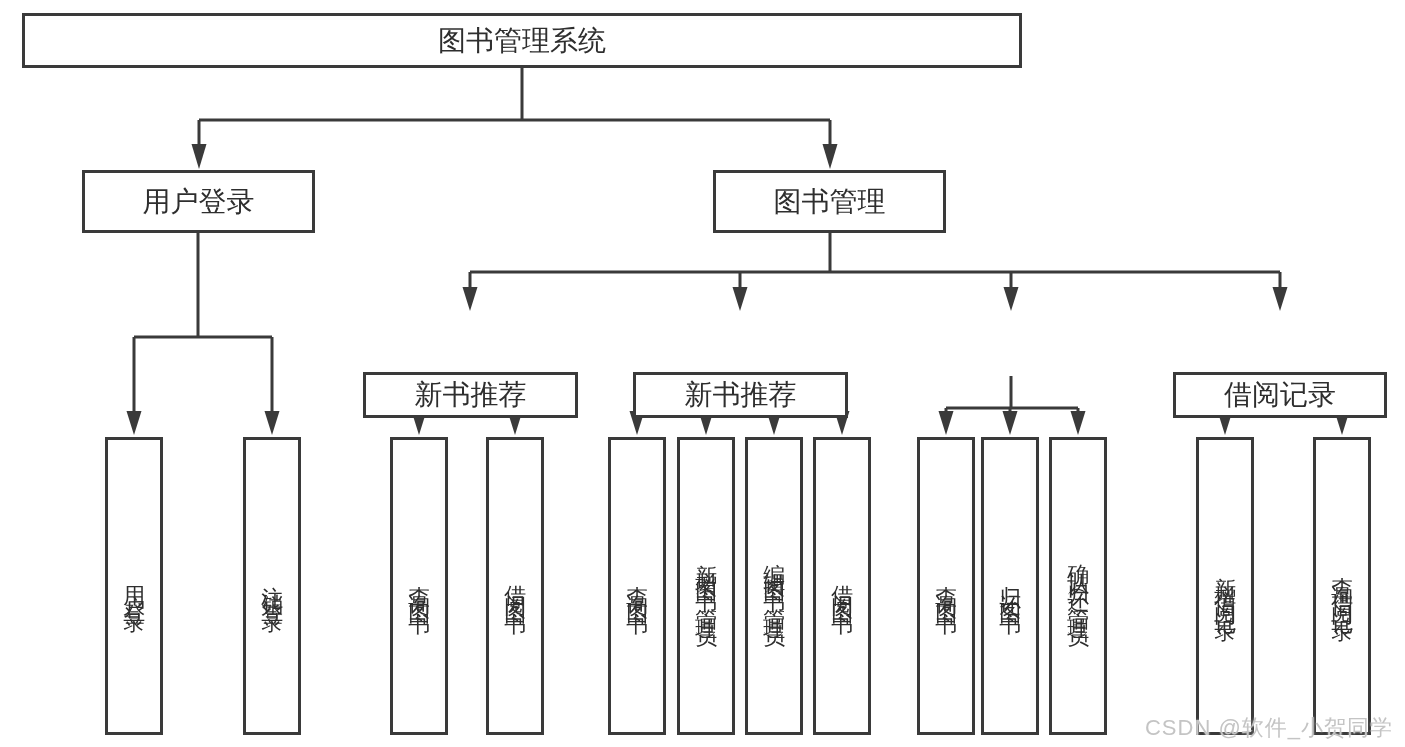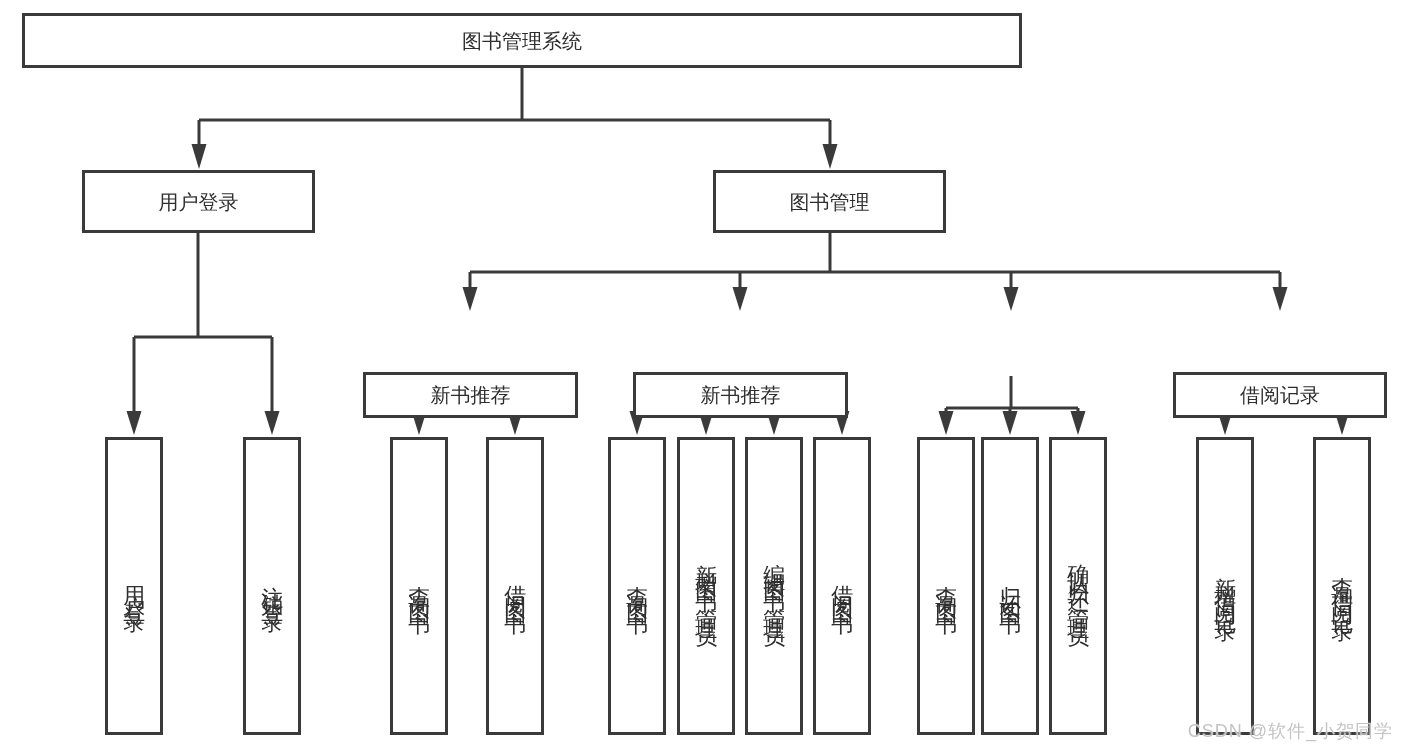--- a/index.html
+++ b/index.html
@@ -18,42 +18,42 @@
     width: 1405px; height: 747px;
   }
   .box {
     position: absolute;
     box-sizing: border-box;
     background: #ffffff;
     border: 3px solid #3a3a3a;
     display: flex;
     align-items: center;
     justify-content: center;
-    font-size: 20px;
+    font-size: 28px;
     line-height: 1.2;
     text-align: center;
     white-space: nowrap;
   }
   .root  { left: 22px;  top: 13px;  width: 1000px; height: 55px; }
   .lvl1  { top: 170px; height: 63px; width: 233px; }
   .lvl2  { top: 328px; height: 46px; margin-top: 44px; }
   .leaf  {
     top: 437px;
     width: 58px;
     height: 298px;
     writing-mode: vertical-rl;
     text-orientation: mixed;
     letter-spacing: 9px;
     font-size: 22px;
   }
   .watermark {
     position: absolute;
     right: 12px;
     bottom: 4px;
-    font-size: 18px;
+    font-size: 22px;
     color: #c4c4c4;
     text-shadow: 0 0 2px #ffffff;
     letter-spacing: 1px;
   }
 </style>
 </head>
 <body>
 
 <div class="stage">
 

